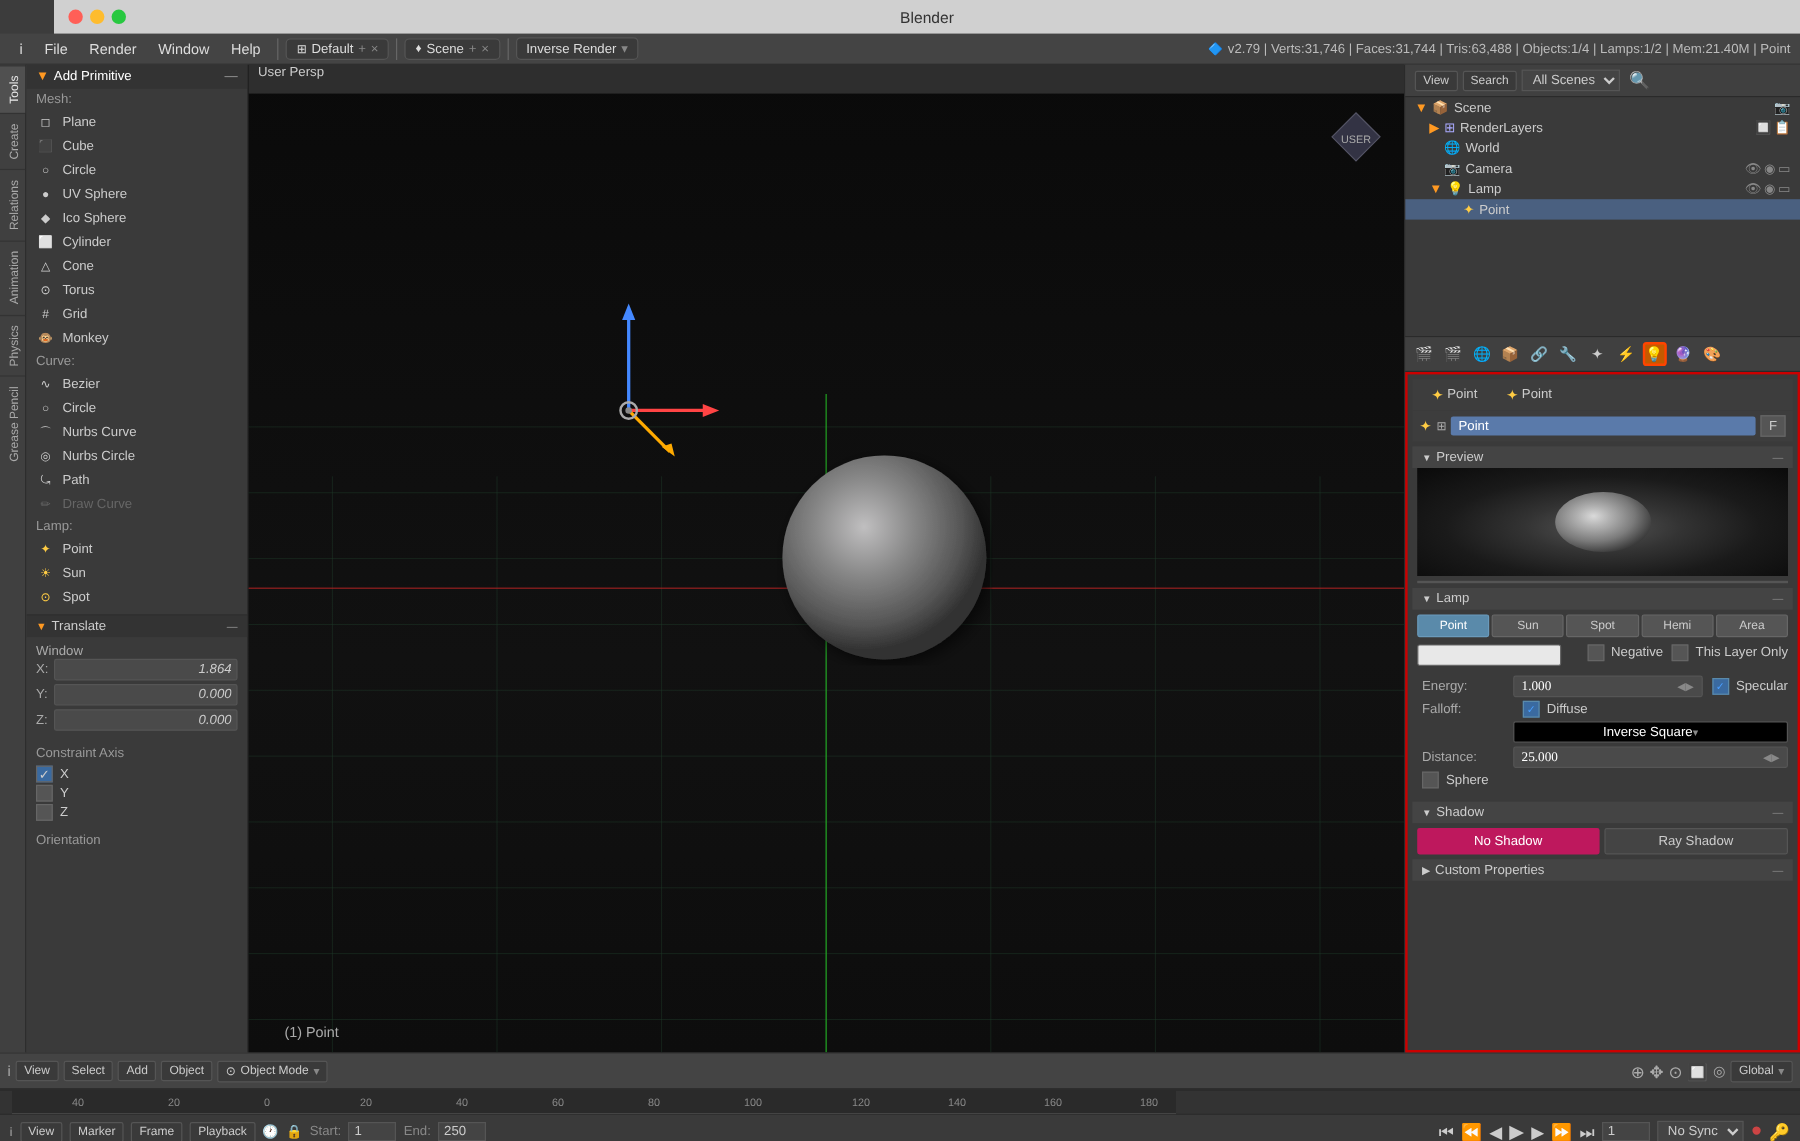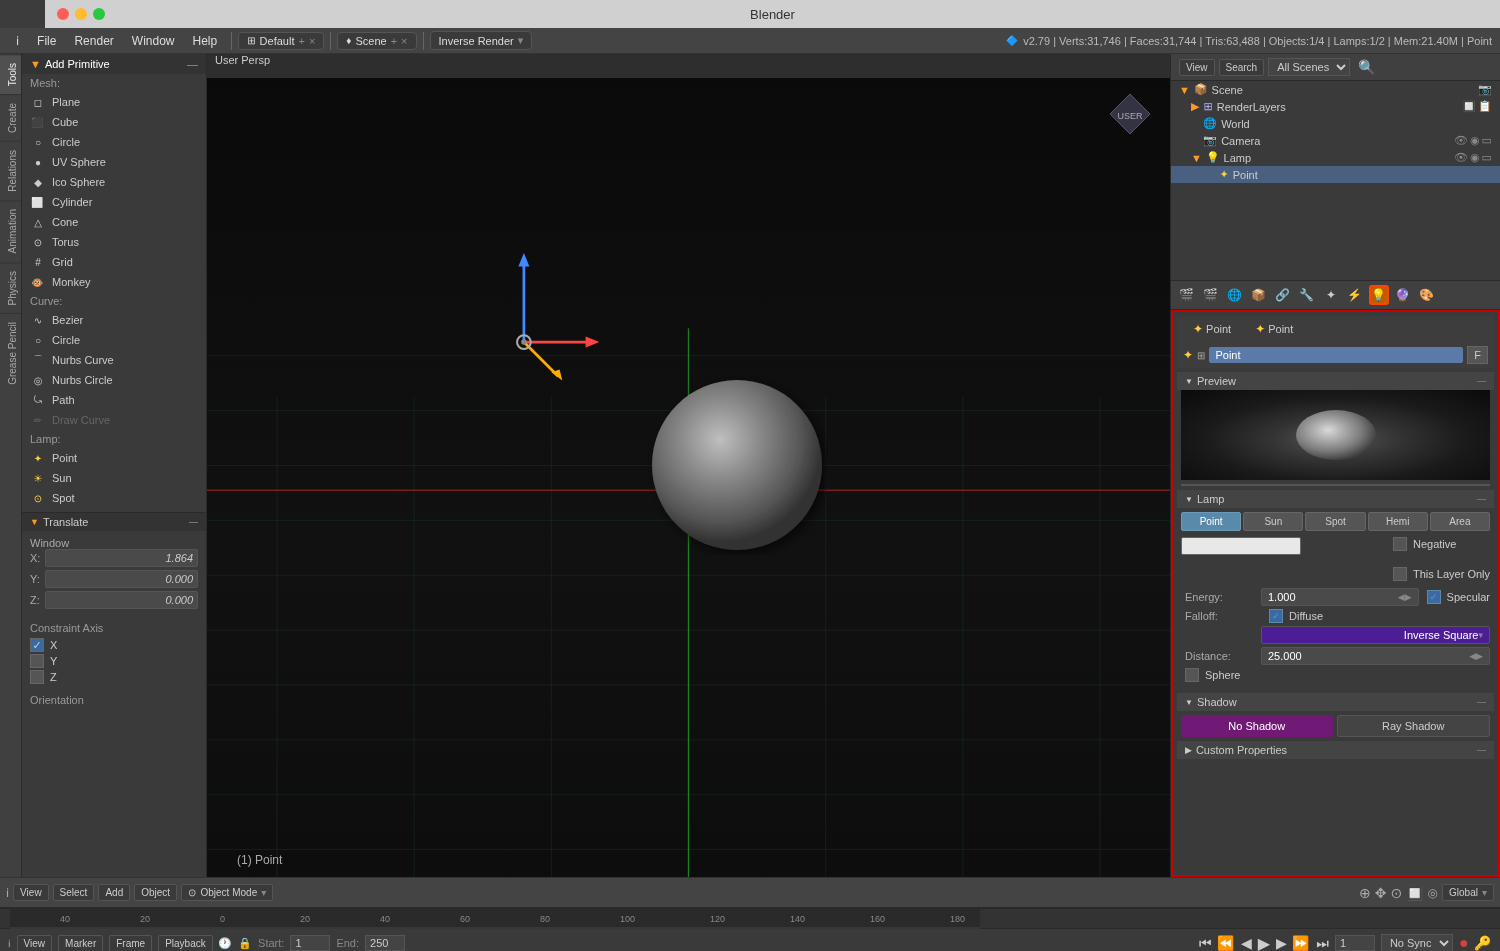--- a/index.html
+++ b/index.html
@@ -330,34 +330,35 @@
       flex: 1;
       background: #4a4a4a;
       border: 1px solid #555;
       color: #fff;
       padding: 2px 6px;
       font-size: 11px;
       border-radius: 2px;
       display: flex;
       align-items: center;
       justify-content: space-between;
+      font-family: Liberation Serif, serif;
     }
     .prop-value .arrows { color: #888; font-size: 9px; }
 
     .falloff-select {
       flex: 1;
-      background: #4c1d95;
+      background: #000000;
       border: 1px solid #555;
       color: #fff;
       padding: 2px 6px;
       font-size: 11px;
       border-radius: 2px;
       display: flex;
       align-items: center;
-      justify-content: flex-end;
+      justify-content: center;
     }
 
     .checkbox-row {
       display: flex;
       align-items: center;
       gap: 6px;
       margin-bottom: 3px;
       padding-left: 4px;
     }
     .cb {
@@ -369,34 +370,34 @@
       align-items: center;
       justify-content: center;
       font-size: 9px;
       color: #4a9eff;
     }
     .cb.checked { background: #3a6aa0; border-color: #5a8aaa; }
 
     .checkboxes-right {
       margin-left: auto;
       display: flex;
-      flex-direction: column;
-      gap: 13px;
+      flex-direction: row;
+      gap: 3px;
     }
 
     
     .shadow-buttons {
       display: flex;
       gap: 4px;
       margin: 4px;
     }
     .shadow-btn {
       flex: 1;
       padding: 4px 8px;
-      background: #701a75;
+      background: #be185d;
       border: none;
       color: #fff;
       font-size: 11px;
       cursor: pointer;
       text-align: center;
       border-radius: 2px;
     }
     .shadow-btn:last-child {
       background: #4a4a4a;
       border: 1px solid #555;

